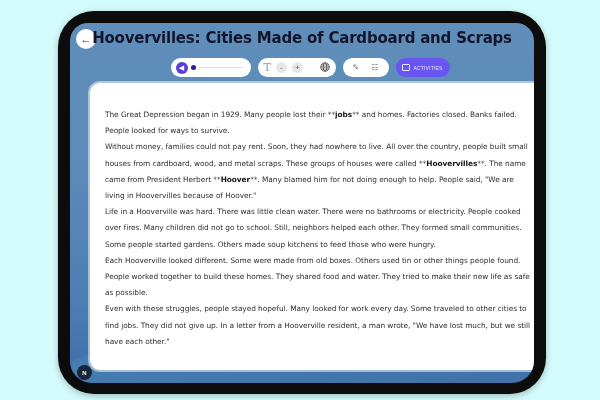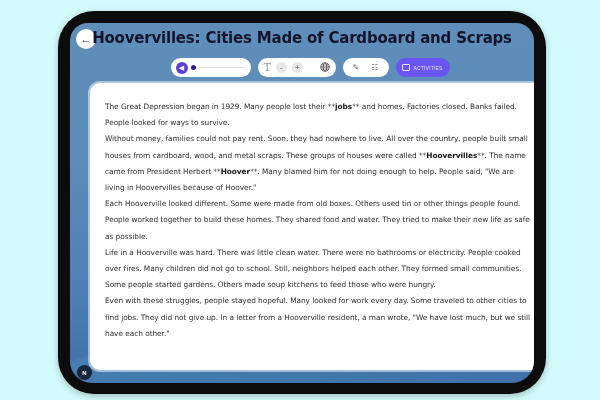--- a/index.html
+++ b/index.html
@@ -84,21 +84,21 @@
     width: 8px; height: 7px; border: 1px solid #e8e5ff; border-radius: 1px;
     position: relative;
   }
   .content-card {
     position: absolute; left: 20px; top: 60px;
     width: 459px; height: 287px;
     background: #fff;
     border-radius: 10px;
     box-shadow: 0 0 0 2px rgba(255,255,255,0.5);
     overflow: hidden;
-    padding: 16px 16px 0 15px;
+    padding: 24px 16px 0 15px;
   }
   .para {
     font-family: "DejaVu Sans", sans-serif;
     font-size: 7.4px;
     line-height: 16.2px;
     color: #2e2e2e;
     letter-spacing: -0.05px;
   }
   .para b { color: #111; }
   .avatar {
@@ -158,22 +158,22 @@
       <div class="activities-btn">
         <span class="act-ico"></span>
         <span>ACTIVITIES</span>
       </div>
     </div>
 
     <div class="content-card">
       <div id="article-body">
           <div class="para"><span>The Great Depression began in 1929. Many people lost their **</span><b>jobs</b><span>** and homes. Factories closed. Banks failed. People looked for ways to survive.</span></div>
           <div class="para"><span>Without money, families could not pay rent. Soon, they had nowhere to live. All over the country, people built small houses from cardboard, wood, and metal scraps. These groups of houses were called **</span><b>Hoovervilles</b><span>**. The name came from President Herbert **</span><b>Hoover</b><span>**. Many blamed him for not doing enough to help. People said, "We are living in Hoovervilles because of Hoover."</span></div>
+          <div class="para"><span>Life in a Hooverville was hard. There was little clean water. There were no bathrooms or electricity. People cooked over fires. Many children did not go to school. Still, neighbors helped each other. They formed small communities. Some people started gardens. Others made soup kitchens to feed those who were hungry.</span></div>
           <div class="para"><span>Each Hooverville looked different. Some were made from old boxes. Others used tin or other things people found. People worked together to build these homes. They shared food and water. They tried to make their new life as safe as possible.</span></div>
-          <div class="para"><span>Life in a Hooverville was hard. There was little clean water. There were no bathrooms or electricity. People cooked over fires. Many children did not go to school. Still, neighbors helped each other. They formed small communities. Some people started gardens. Others made soup kitchens to feed those who were hungry.</span></div>
           <div class="para"><span>Even with these struggles, people stayed hopeful. Many looked for work every day. Some traveled to other cities to find jobs. They did not give up. In a letter from a Hooverville resident, a man wrote, "We have lost much, but we still have each other."</span></div>
         </div>
     </div>
 
     <div class="avatar">
       <span>N</span>
     </div>
   </div>
 </div>
 

